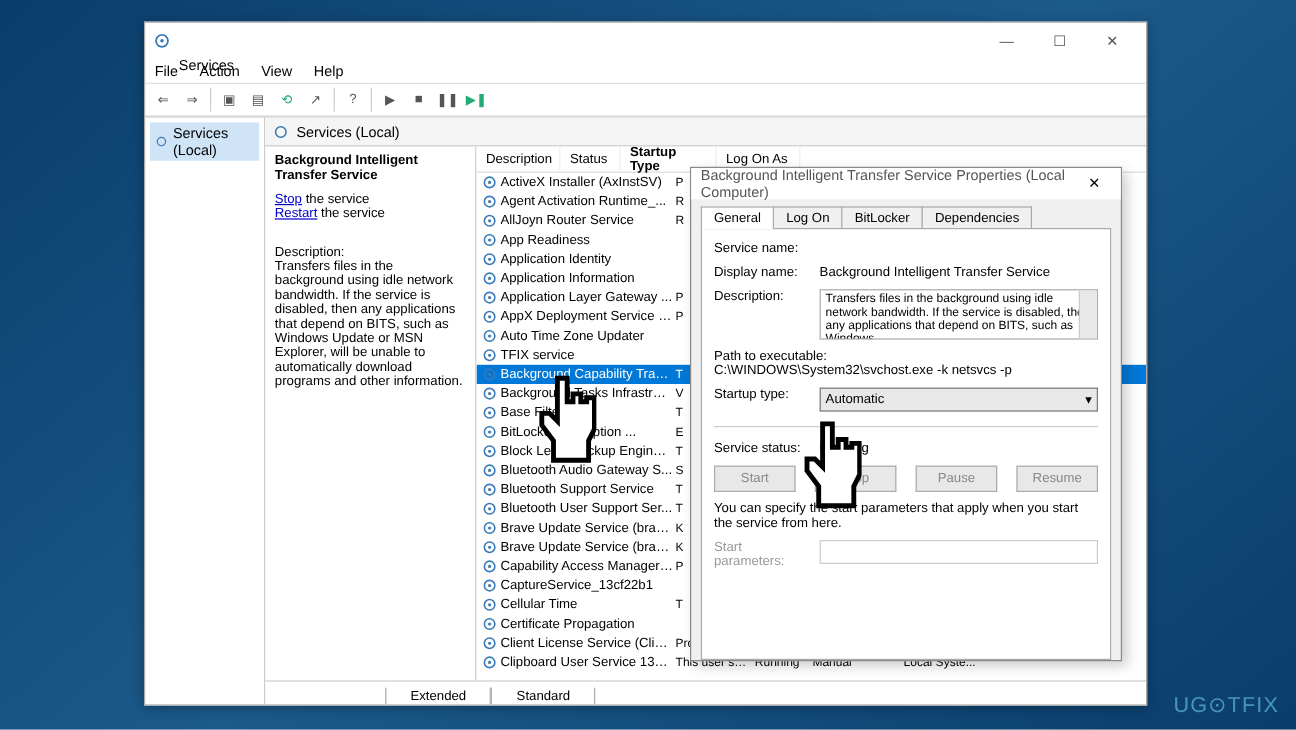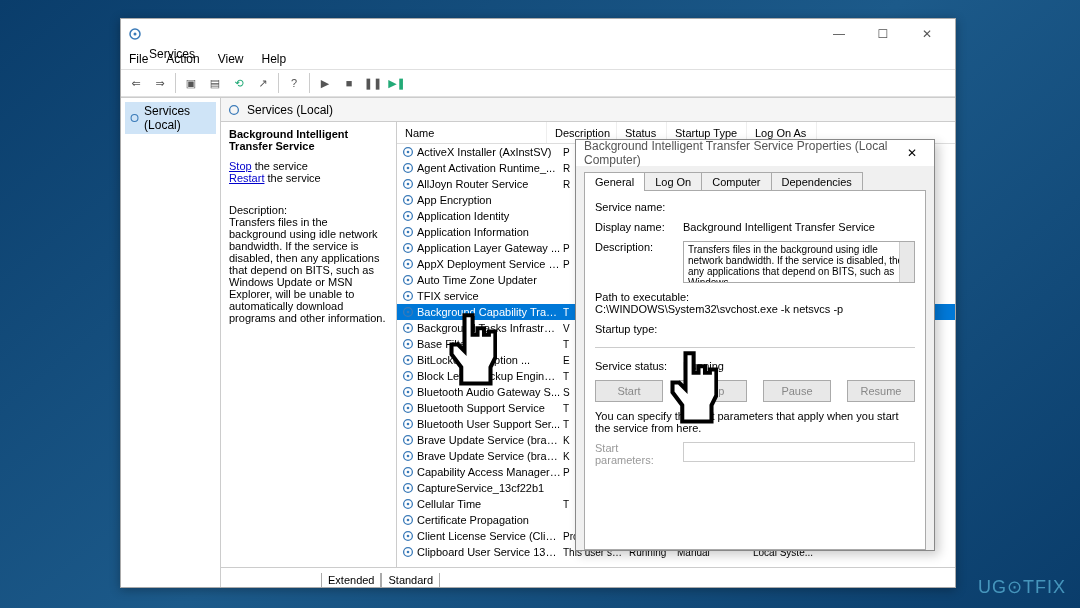--- a/index.html
+++ b/index.html
@@ -20,29 +20,29 @@
 .content { flex: 1; display: flex; flex-direction: column; overflow: hidden; }
 .content-hdr { height: 24px; border-bottom: 1px solid #ccc; display: flex; align-items: center; padding: 0 6px; font-size: 12px; gap: 6px; background: #f5f5f5; }
 .content-body { flex: 1; display: flex; overflow: hidden; }
 .detail { width: 176px; border-right: 1px solid #ccc; padding: 6px 8px; font-size: 11px; }
 .detail .svcname { font-weight: bold; margin-bottom: 8px; }
 .detail a { color: #0000cc; text-decoration: underline; }
 .detail .desc-label { margin-top: 20px; }
 .list { flex: 1; display: flex; flex-direction: column; overflow: hidden; }
 .list-hdr { display: flex; height: 22px; border-bottom: 1px solid #ddd; font-size: 11px; align-items: center; background: #fff; }
 .list-hdr .col { padding: 0 8px; border-right: 1px solid #eee; height: 100%; display: flex; align-items: center; }
-.col-name { width: 150px; } .col-desc { width: 70px; } .col-status { width: 50px; } .col-stype { width: 80px; } .col-logon { width: 70px; }
+.col-name { width: 150px; } .col-desc { width: 70px; } .col-status { width: 50px; } .col-stype { width: 80px; font-weight: bold; } .col-logon { width: 70px; }
 .rows { flex: 1; overflow: hidden; font-size: 11px; }
 .row { display: flex; height: 16px; align-items: center; padding-left: 4px; }
 .row .ricon { width: 14px; height: 14px; margin-right: 2px; flex-shrink: 0; }
 .row .rname { width: 144px; white-space: nowrap; overflow: hidden; text-overflow: ellipsis; }
 .row .rcell { padding: 0 2px; white-space: nowrap; overflow: hidden; text-overflow: ellipsis; font-size: 10px; }
 .row.sel { background: #0078d7; color: #fff; }
 .tabs-bottom { height: 20px; border-top: 1px solid #ccc; display: flex; align-items: flex-end; padding-left: 100px; font-size: 11px; }
-.tab-b { border: 1px solid #aaa; border-top: none; padding: 1px 6px; background: #fff; margin-bottom: -1px; }
+.tab-b { border: 1px solid #aaa; border-top: none; padding: 1px 20px; background: #fff; margin-bottom: -1px; }
 .dialog { position: absolute; left: 575px; top: 139px; width: 360px; height: 412px; background: #f0f0f0; border: 1px solid #888; box-shadow: 4px 4px 10px rgba(0,0,0,0.2); display: flex; flex-direction: column; font-size: 11px; }
 .dlg-title { height: 26px; background: #fff; display: flex; align-items: center; padding: 0 8px; font-size: 12px; }
 .dlg-title .t { flex: 1; color: #555; }
 .dlg-close { width: 28px; height: 20px; display: flex; align-items: center; justify-content: center; }
 .dlg-tabs { display: flex; padding: 6px 8px 0 8px; gap: 0; }
 .dtab { border: 1px solid #aaa; padding: 3px 10px; background: #f0f0f0; border-bottom: none; font-size: 11px; margin-right: -1px; }
 .dtab.active { background: #fff; position: relative; z-index: 2; }
 .dlg-panel { margin: 0 8px; border: 1px solid #aaa; background: #fff; flex: 1; padding: 10px; display: flex; flex-direction: column; gap: 8px; margin-top: -1px; }
 .frow { display: flex; align-items: flex-start; gap: 8px; }
 .flabel { width: 80px; }
@@ -116,21 +116,20 @@
       <div class="content-body">
         <div class="detail">
           <div class="svcname">Background Intelligent Transfer Service</div>
           <div><a href="#">Stop</a><span> the service</span></div>
           <div><a href="#">Restart</a><span> the service</span></div>
           <div class="desc-label">Description:</div>
           <div>Transfers files in the background using idle network bandwidth. If the service is disabled, then any applications that depend on BITS, such as Windows Update or MSN Explorer, will be unable to automatically download programs and other information.</div>
         </div>
         <div class="list">
           <div class="list-hdr">
-            <div class="col col-name">Name</div>
             <div class="col col-desc">Description</div>
             <div class="col col-status">Status</div>
             <div class="col col-stype">Startup Type</div>
             <div class="col col-logon">Log On As</div>
           </div>
           <div class="rows" id="rows">
               <div class="row">
                 <svg class="ricon" viewBox="0 0 16 16">
                   <circle cx="8" cy="8" r="5" class="gear"></circle>
                   <circle cx="8" cy="8" r="1.5" fill="#3a7ab8"></circle>
@@ -161,21 +160,21 @@
                 <span class="rcell" style="width:66px">R</span>
                 <span class="rcell" style="width:48px"></span>
                 <span class="rcell" style="width:76px"></span>
                 <span class="rcell" style="width:66px"></span>
               </div>
               <div class="row">
                 <svg class="ricon" viewBox="0 0 16 16">
                   <circle cx="8" cy="8" r="5" class="gear"></circle>
                   <circle cx="8" cy="8" r="1.5" fill="#3a7ab8"></circle>
                 </svg>
-                <span class="rname">App Encryption</span>
+                <span class="rname">App Readiness</span>
                 <span class="rcell" style="width:66px"></span>
                 <span class="rcell" style="width:48px"></span>
                 <span class="rcell" style="width:76px"></span>
                 <span class="rcell" style="width:66px"></span>
               </div>
               <div class="row">
                 <svg class="ricon" viewBox="0 0 16 16">
                   <circle cx="8" cy="8" r="5" class="gear"></circle>
                   <circle cx="8" cy="8" r="1.5" fill="#3a7ab8"></circle>
                 </svg>
@@ -428,21 +427,21 @@
 </div>
 
 <div class="dialog">
   <div class="dlg-title">
     <span class="t">Background Intelligent Transfer Service Properties (Local Computer)</span>
     <div class="dlg-close">✕</div>
   </div>
   <div class="dlg-tabs">
     <div class="dtab active">General</div>
     <div class="dtab">Log On</div>
-    <div class="dtab">Computer</div>
+    <div class="dtab">BitLocker</div>
     <div class="dtab">Dependencies</div>
   </div>
   <div class="dlg-panel">
     <div class="frow">
         <div class="flabel">Service name:</div>
       </div>
     <div class="frow">
         <div class="flabel">Display name:</div>
         <div class="fval">Background Intelligent Transfer Service</div>
       </div>
@@ -451,20 +450,26 @@
         <div class="fval">
           <div class="desc-box">Transfers files in the background using idle network bandwidth. If the service is disabled, then any applications that depend on BITS, such as Windows</div>
         </div>
       </div>
     <div>
         <div>Path to executable:</div>
         <div>C:\WINDOWS\System32\svchost.exe -k netsvcs -p</div>
       </div>
     <div class="frow">
         <div class="flabel">Startup type:</div>
+        <div class="fval">
+          <div class="select">
+            <span>Automatic</span>
+            <span>▾</span>
+          </div>
+        </div>
       </div>
     <div class="hr"></div>
     <div class="frow">
         <div class="flabel">Service status:</div>
         <div class="fval">Running</div>
       </div>
     <div class="btnrow">
       <div class="btn">Start</div>
       <div class="btn">Stop</div>
       <div class="btn">Pause</div>

